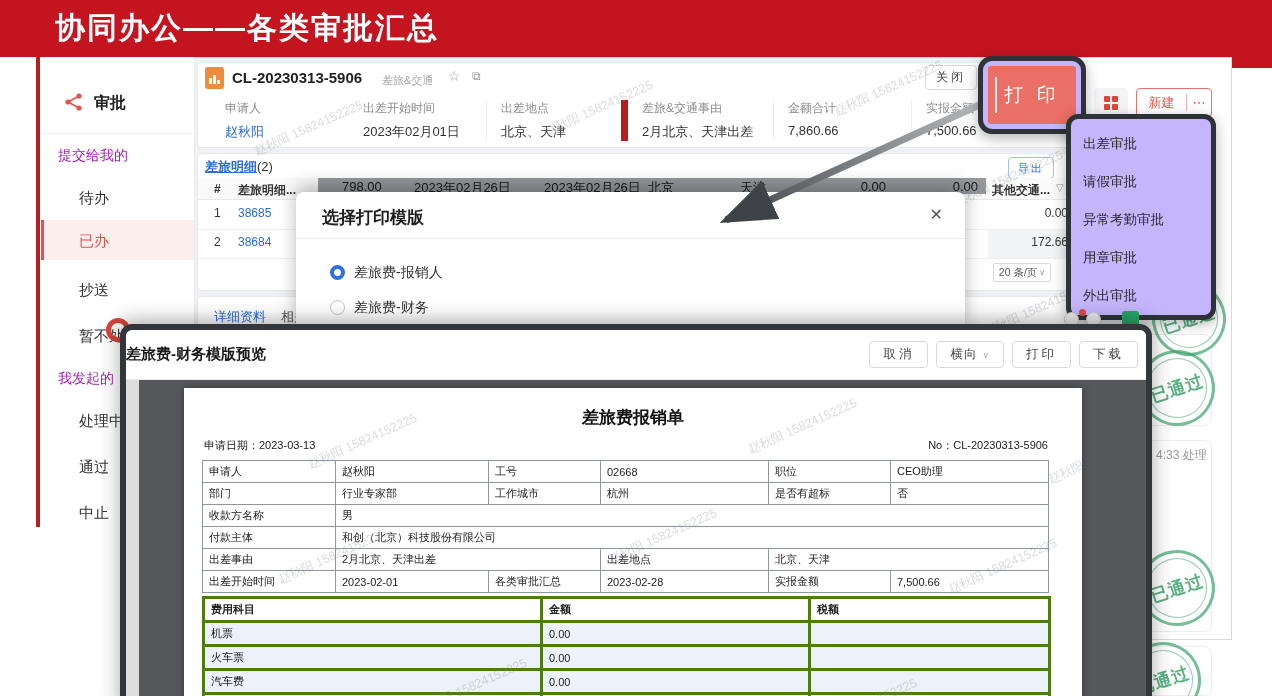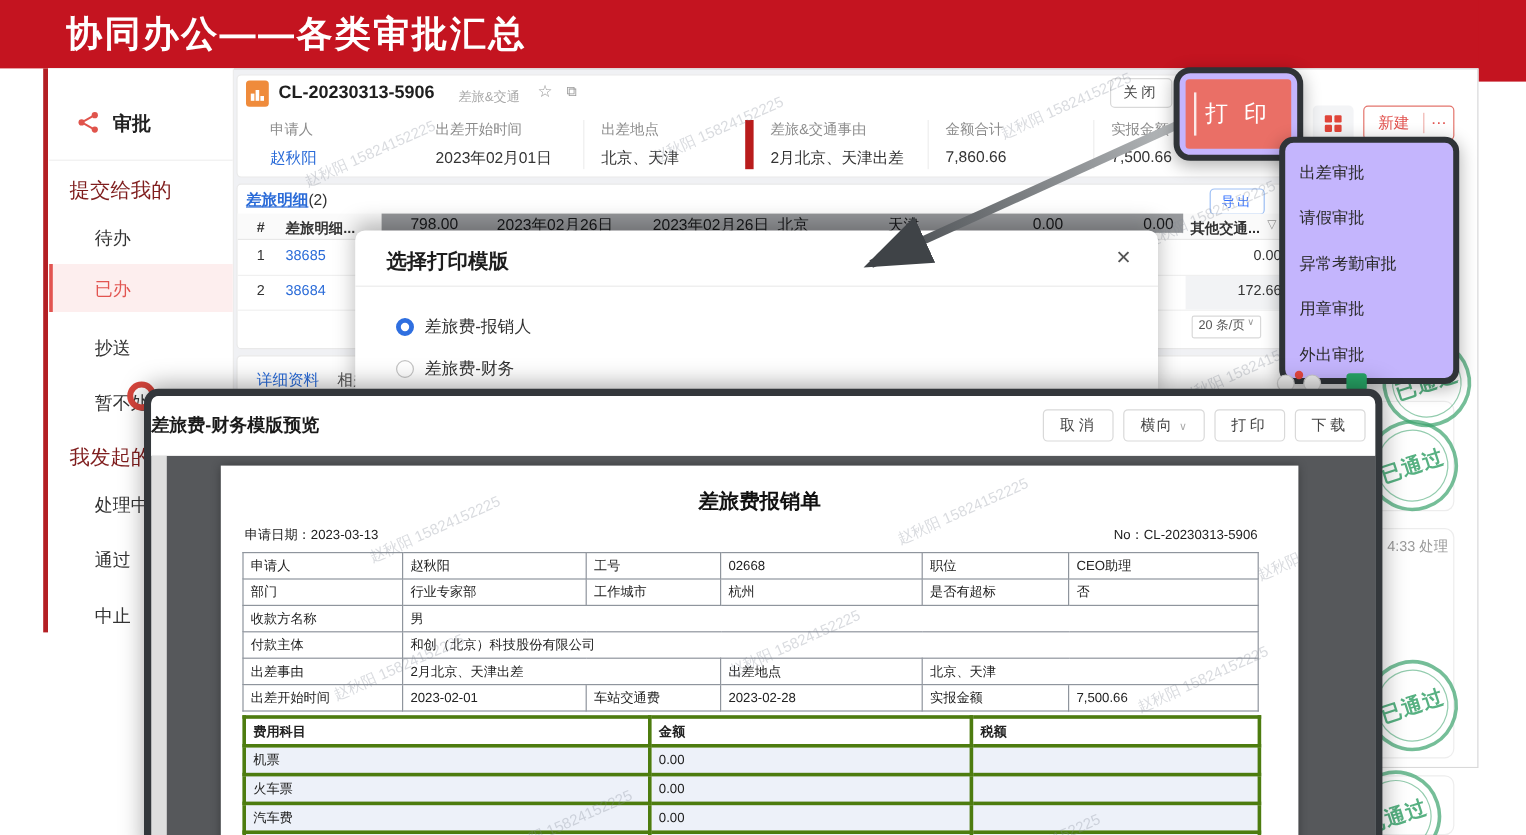--- a/index.html
+++ b/index.html
@@ -5,21 +5,21 @@
 *{margin:0;padding:0;box-sizing:border-box}
 body{font-family:"Liberation Sans","DejaVu Sans",sans-serif;background:#fff}
 .slide{position:relative;width:1272px;height:696px;background:#fff;overflow:hidden}
 .abs{position:absolute}
 .banner{left:0;top:0;width:1272px;height:57px;background:#c41420;color:#fff;display:flex;align-items:center;padding-left:55px;font-size:30px;font-weight:700;letter-spacing:2px}
 .banner-corner{left:1232px;top:0;width:40px;height:68px;background:#c41420}
 .left-red-strip{left:36px;top:57px;width:5px;height:470px;background:#b41f24}
 .app{left:40px;top:57px;width:1192px;height:583px;background:#f0f1f4;border:1px solid #d9d9d9}
 .sidebar{left:40px;top:57px;width:155px;height:583px;background:#fff;border-right:1px solid #ececec}
 .side-title{font-size:16px;font-weight:700;color:#222}
-.side-section{font-size:17px;color:#7f1d1d}
+.side-section{font-size:14px;color:#a21caf}
 .side-item{font-size:15px;color:#333;cursor:pointer}
 .side-item.sel{color:#e25450}
 .sel-bg{left:41px;top:220px;width:153px;height:40px;background:#fdeeee;border-left:3px solid #e25450}
 .card{position:absolute;background:#fff;border:1px solid #e9e9e9;border-radius:4px}
 .lbl{font-size:12px;color:#8c8c8c}
 .val{font-size:13px;color:#333;margin-top:6px;white-space:nowrap}
 .btn{display:flex;align-items:center;justify-content:center;background:#fff;border:1px solid #d9d9d9;border-radius:4px;color:#444;cursor:pointer}
 .ghost-strip{left:318px;top:178px;width:668px;height:16px;background:#96989b;overflow:hidden;color:#17181a;font-size:13px}
 .ghost-strip span{position:absolute;top:1px;white-space:nowrap}
 .callout{position:absolute;background:#c4b5fd;border:5px solid #2f3337;box-shadow:0 4px 14px rgba(0,0,0,.3)}
@@ -179,21 +179,21 @@
   <div class="abs" style="left:198px;top:229px;width:874px;border-top:1px solid #f0f0f0"></div>
   <div class="abs" style="left:198px;top:258px;width:874px;border-top:1px solid #f0f0f0"></div>
   <div class="abs" style="left:214px;top:206px;font-size:12px;color:#333">1</div>
   <div class="abs" style="left:238px;top:206px;font-size:12px;color:#2a6bd8">38685</div>
   <div class="abs" style="left:296px;top:206px;font-size:12px;color:#888">⋯</div>
   <div class="abs" style="left:990px;top:206px;width:78px;text-align:right;font-size:12px;color:#333">0.00</div>
   <div class="abs" style="left:988px;top:230px;width:84px;height:28px;background:#f2f3f5"></div>
   <div class="abs" style="left:214px;top:235px;font-size:12px;color:#333">2</div>
   <div class="abs" style="left:238px;top:235px;font-size:12px;color:#2a6bd8">38684</div>
   <div class="abs" style="left:990px;top:235px;width:78px;text-align:right;font-size:12px;color:#333">172.66</div>
-  <div class="abs" style="left:993px;top:263px;width:58px;height:19px;border:1px solid #d9d9d9;border-radius:2px;display:flex;justify-content:center;font-size:10.5px;color:#555;background:#fff">
+  <div class="abs" style="left:993px;top:263px;width:58px;height:19px;border:1px solid #d9d9d9;border-radius:2px;display:flex;align-items:center;justify-content:center;font-size:10.5px;color:#555;background:#fff">
     <span>20 条/页</span>
       <span style="color:#999;margin-left:2px;font-size:8px">∨</span>
   </div>
 
   <div class="card" style="left:197px;top:296px;width:876px;height:42px"></div>
   <div class="abs" style="left:214px;top:308px;font-size:13px;font-weight:400;color:#2a6bd8">详细资料</div>
   <div class="abs" style="left:281px;top:308px;font-size:13px;color:#555">相关审批</div>
 
   <div class="wm" style="left:250px;top:120px">赵秋阳 15824152225</div>
   <div class="wm" style="left:540px;top:100px">赵秋阳 15824152225</div>
@@ -301,21 +301,21 @@
               </tr>
           <tr>
                 <td>出差事由</td>
                 <td colspan="2">2月北京、天津出差</td>
                 <td>出差地点</td>
                 <td colspan="2">北京、天津</td>
               </tr>
           <tr>
                 <td>出差开始时间</td>
                 <td>2023-02-01</td>
-                <td>车站交通费</td>
+                <td>各类审批汇总</td>
                 <td>2023-02-28</td>
                 <td>实报金额</td>
                 <td>7,500.66</td>
               </tr>
         </tbody>
           </table>
 
         <table class="fee-table" style="position:absolute;left:18px;top:208px">
           <colgroup>
               <col style="width:338px">

